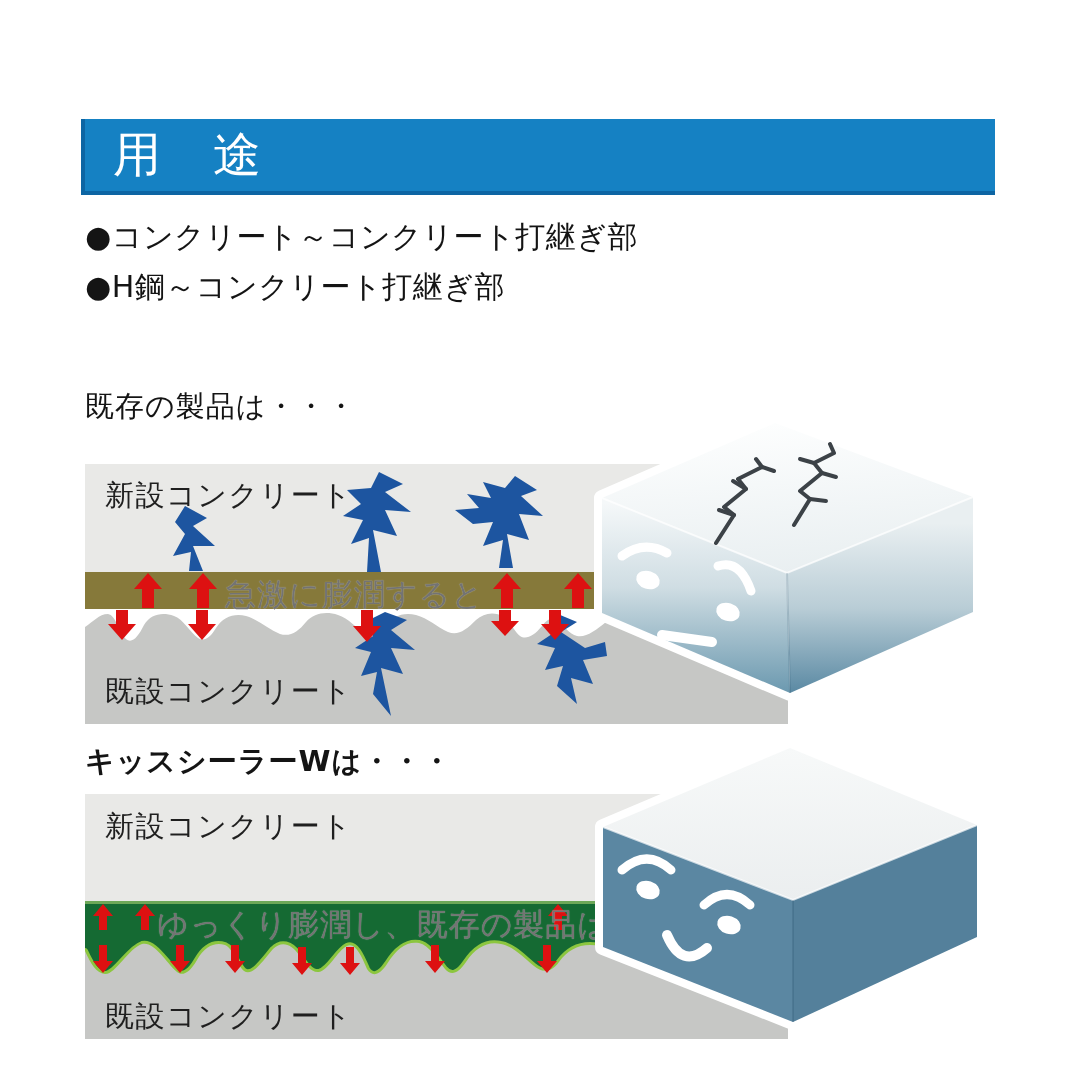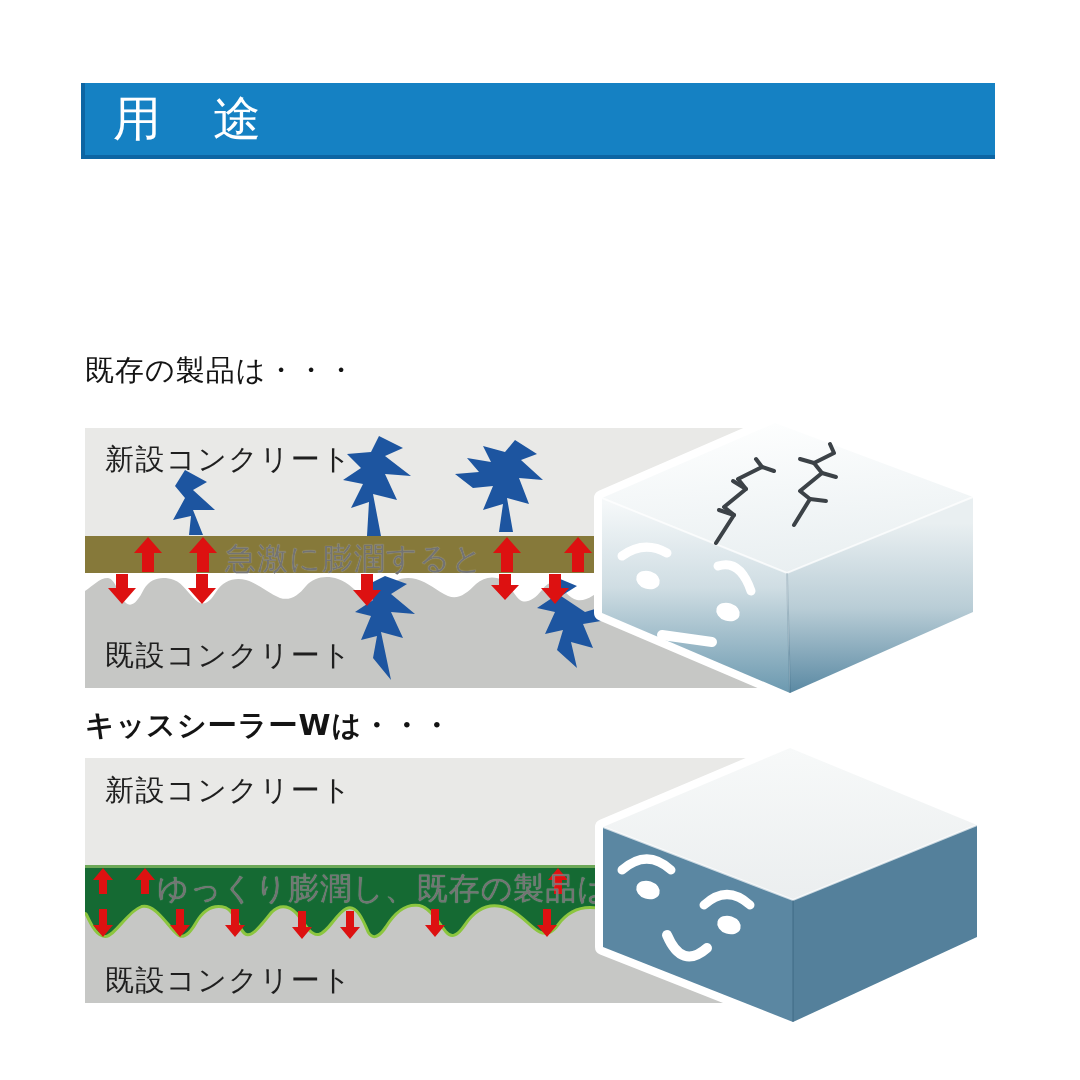--- a/index.html
+++ b/index.html
@@ -1,21 +1,21 @@
 <!DOCTYPE html>
 <html><head>
 <meta charset="utf-8">
 <style>
   html,body{margin:0;padding:0;}
   body{
     width:1080px;height:1080px;position:relative;background:#ffffff;
     font-family:"DejaVu Sans","Liberation Sans",sans-serif;
     overflow:hidden;color:#1c1c1c;
   }
-  .abs{position:absolute;}
+  .abs{position:absolute;margin-top:36px;}
   
   .header-bar{
     left:81px;top:83px;width:910px;height:72px;
     background:#1581c3;
     border-left:4px solid #0d65a3;border-bottom:4px solid #0d65a3;
     display:flex;align-items:center;
   }
   .header-title{
     color:#ffffff;font-size:48px;font-weight:500;
     padding-left:28px;letter-spacing:2px;white-space:pre;
@@ -44,20 +44,22 @@
   .cube{position:absolute;}
 </style>
 </head>
 <body>
 
 <div class="abs header-bar">
   <span class="header-title">用　途</span>
 </div>
 
 <div class="abs bullets">
+  <div class="bullet-line">●コンクリート～コンクリート打継ぎ部</div>
+  <div class="bullet-line">●H鋼～コンクリート打継ぎ部</div>
 </div>
 
 <div class="abs section-label first">既存の製品は・・・</div>
 
 <div class="abs diagram" style="left:85px;top:428px;width:703px;height:260px;">
   <svg width="703" height="260" viewBox="0 0 703 260">
 
     <rect x="0" y="0" width="703" height="260" fill="#e9e9e7"></rect>
 
     <rect x="0" y="145" width="703" height="42" fill="#ffffff"></rect>

